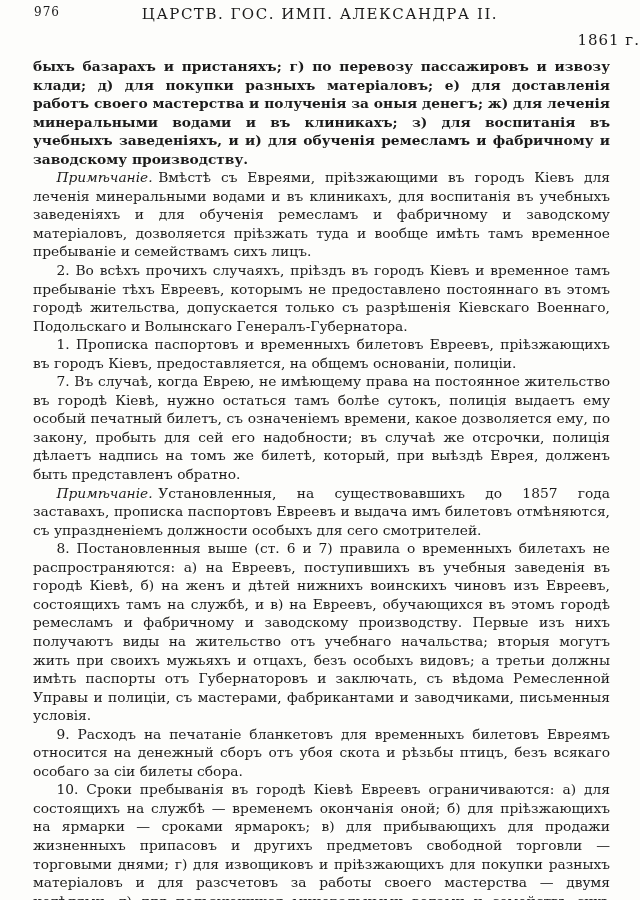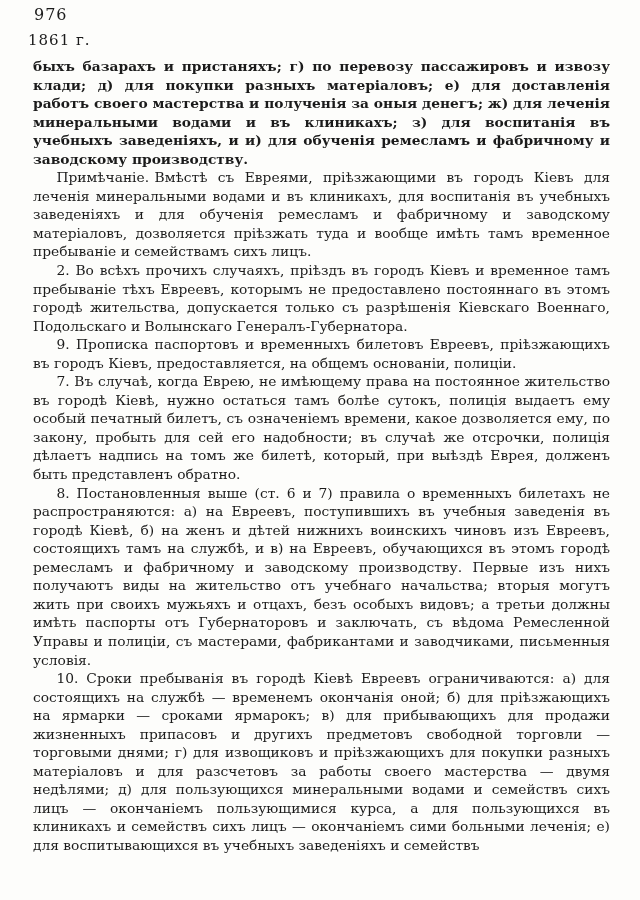--- a/index.html
+++ b/index.html
@@ -15,39 +15,39 @@
     background: #fdfdfb;
     color: #1b1b1b;
     font-family: "DejaVu Serif", "Liberation Serif", serif;
     overflow: hidden;
     box-sizing: border-box;
   }
   .page-number {
     position: absolute;
     left: 34px;
     top: 5px;
-    font-size: 16px;
+    font-size: 12px;
     letter-spacing: 1px;
   }
   .running-title {
     position: absolute;
     left: 0;
     right: 0;
     top: 5px;
     text-align: center;
     font-size: 15px;
     letter-spacing: 1.5px;
     white-space: nowrap;
   }
   .year-line {
     position: absolute;
     left: 0;
     right: 0;
     top: 31px;
-    text-align: left;
+    text-align: right;
     font-size: 15px;
     letter-spacing: 1px;
     padding-left: 28px;
   }
   .body-text {
     position: absolute;
     left: 33px;
     top: 57px;
     width: 577px;
     font-size: 13.8px;
@@ -56,34 +56,38 @@
   }
   .para {
     margin: 0;
     text-indent: 1.7em;
   }
   .para.continuation {
     text-indent: 0;
     font-weight: bold;
   }
   .para .lead {
+    font-style: italic;
   }
   .para .lead:not(:empty) {
     margin-right: 0.4em;
   }
 </style>
 </head>
 <body>
 
 <div class="page">
   <div class="page-number">976</div>
+  <div class="running-title">ЦАРСТВ. ГОС. ИМП. АЛЕКСАНДРА II.</div>
   <div class="year-line">1861 г.</div>
 
   <div class="body-text">
     <p class="para continuation"><span class="lead"></span><span>быхъ базарахъ и пристаняхъ; г) по перевозу пассажировъ и извозу клади; д) для покупки разныхъ матеріаловъ; е) для доставленія работъ своего мастерства и полученія за оныя денегъ; ж) для леченія минеральными водами и въ клиникахъ; з) для воспитанія въ учебныхъ заведеніяхъ, и и) для обученія ремесламъ и фабричному и заводскому производству.</span></p>
     <p class="para note"><span class="lead">Примѣчаніе.</span><span>Вмѣстѣ съ Евреями, пріѣзжающими въ городъ Кіевъ для леченія минеральными водами и въ клиникахъ, для воспитанія въ учебныхъ заведеніяхъ и для обученія ремесламъ и фабричному и заводскому матеріаловъ, дозволяется пріѣзжать туда и вообще имѣть тамъ временное пребываніе и семействамъ сихъ лицъ.</span></p>
     <p class="para"><span class="lead"></span><span>2. Во всѣхъ прочихъ случаяхъ, пріѣздъ въ городъ Кіевъ и временное тамъ пребываніе тѣхъ Евреевъ, которымъ не предоставлено постояннаго въ этомъ городѣ жительства, допускается только съ разрѣшенія Кіевскаго Военнаго, Подольскаго и Волынскаго Генералъ-Губернатора.</span></p>
-    <p class="para"><span class="lead"></span><span>9. Прописка паспортовъ и временныхъ билетовъ Евреевъ, пріѣзжающихъ въ городъ Кіевъ, предоставляется, на общемъ основаніи, полиціи.</span></p>
+    <p class="para"><span class="lead"></span><span>1. Прописка паспортовъ и временныхъ билетовъ Евреевъ, пріѣзжающихъ въ городъ Кіевъ, предоставляется, на общемъ основаніи, полиціи.</span></p>
     <p class="para"><span class="lead"></span><span>7. Въ случаѣ, когда Еврею, не имѣющему права на постоянное жительство въ городѣ Кіевѣ, нужно остаться тамъ болѣе сутокъ, полиція выдаетъ ему особый печатный билетъ, съ означеніемъ времени, какое дозволяется ему, по закону, пробыть для сей его надобности; въ случаѣ же отсрочки, полиція дѣлаетъ надпись на томъ же билетѣ, который, при выѣздѣ Еврея, долженъ быть представленъ обратно.</span></p>
+    <p class="para note"><span class="lead">Примѣчаніе.</span><span>Установленныя, на существовавшихъ до 1857 года заставахъ, прописка паспортовъ Евреевъ и выдача имъ билетовъ отмѣняются, съ упраздненіемъ должности особыхъ для сего смотрителей.</span></p>
     <p class="para"><span class="lead"></span><span>8. Постановленныя выше (ст. 6 и 7) правила о временныхъ билетахъ не распространяются: а) на Евреевъ, поступившихъ въ учебныя заведенія въ городѣ Кіевѣ, б) на женъ и дѣтей нижнихъ воинскихъ чиновъ изъ Евреевъ, состоящихъ тамъ на службѣ, и в) на Евреевъ, обучающихся въ этомъ городѣ ремесламъ и фабричному и заводскому производству. Первые изъ нихъ получаютъ виды на жительство отъ учебнаго начальства; вторыя могутъ жить при своихъ мужьяхъ и отцахъ, безъ особыхъ видовъ; а третьи должны имѣть паспорты отъ Губернаторовъ и заключать, съ вѣдома Ремесленной Управы и полиціи, съ мастерами, фабрикантами и заводчиками, письменныя условія.</span></p>
+    <p class="para"><span class="lead"></span><span>9. Расходъ на печатаніе бланкетовъ для временныхъ билетовъ Евреямъ относится на денежный сборъ отъ убоя скота и рѣзьбы птицъ, безъ всякаго особаго за сіи билеты сбора.</span></p>
     <p class="para"><span class="lead"></span><span>10. Сроки пребыванія въ городѣ Кіевѣ Евреевъ ограничиваются: а) для состоящихъ на службѣ — временемъ окончанія оной; б) для пріѣзжающихъ на ярмарки — сроками ярмарокъ; в) для прибывающихъ для продажи жизненныхъ припасовъ и другихъ предметовъ свободной торговли — торговыми днями; г) для извощиковъ и пріѣзжающихъ для покупки разныхъ матеріаловъ и для разсчетовъ за работы своего мастерства — двумя недѣлями; д) для пользующихся минеральными водами и семействъ сихъ лицъ — окончаніемъ пользующимися курса, а для пользующихся въ клиникахъ и семействъ сихъ лицъ — окончаніемъ сими больными леченія; е) для воспитывающихся въ учебныхъ заведеніяхъ и семействъ</span></p>
   </div>
 </div>
 
 </body></html>

